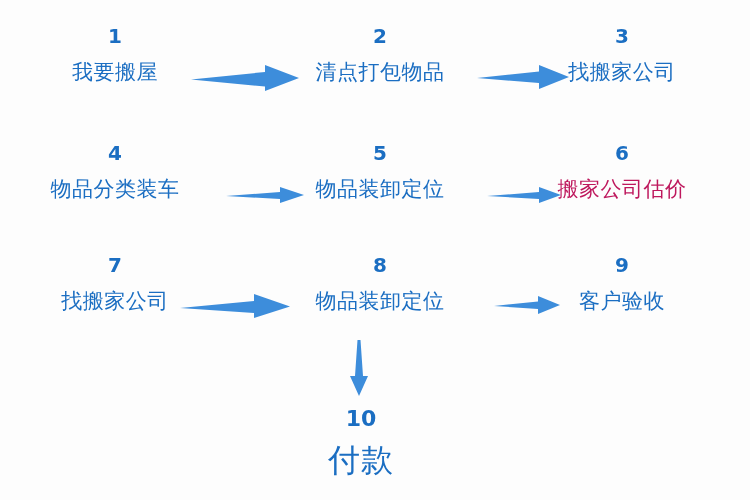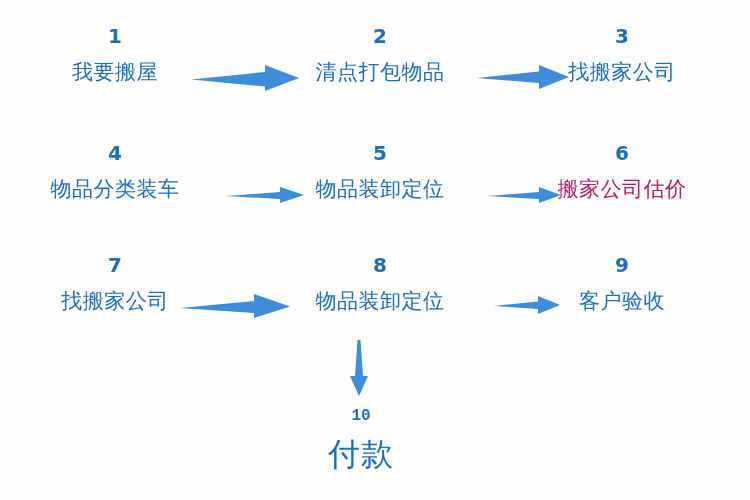--- a/index.html
+++ b/index.html
@@ -38,22 +38,21 @@
     font-size: 21px;
     font-weight: normal;
     color: #1b6ec2;
     line-height: 1;
     margin-top: 16px;
     letter-spacing: 0.5px;
   }
 
   
   .step.final .step-num {
-    font-size: 16px;
-    font-family: Liberation Mono, monospace;
+    font-size: 22px;
   }
   .step.final .step-label {
     font-size: 32px;
     margin-top: 14px;
     letter-spacing: 1px;
   }
 
   
   .arrow {
     position: absolute;

